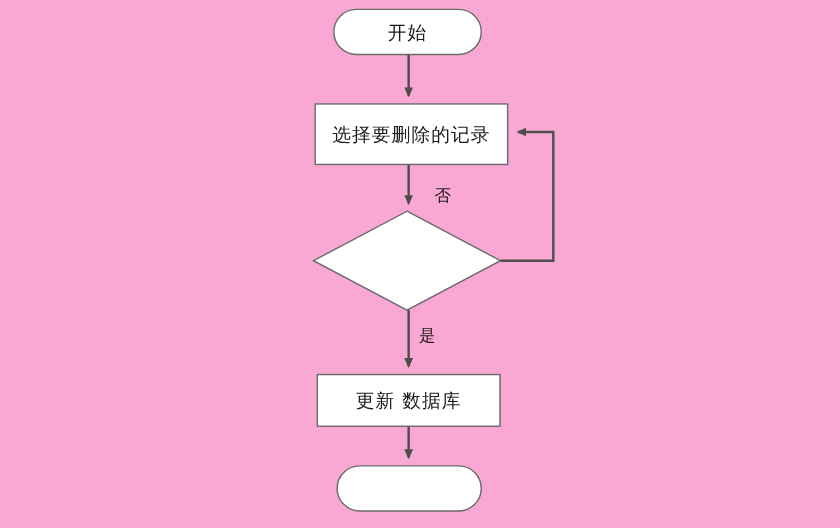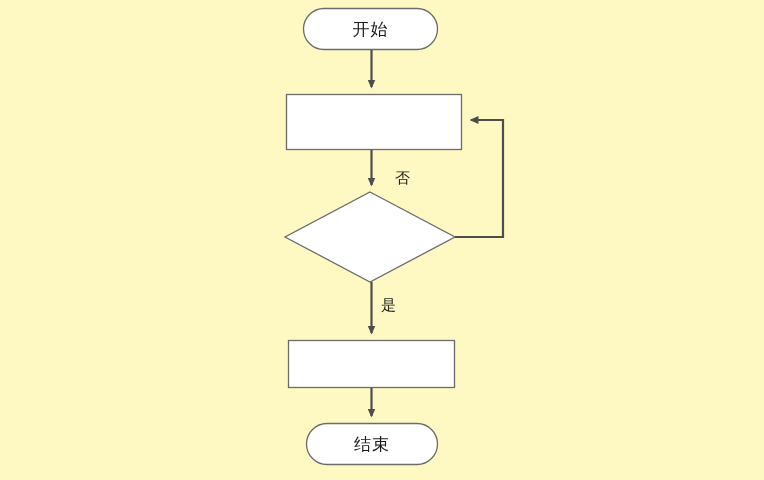--- a/index.html
+++ b/index.html
@@ -11,21 +11,21 @@
   body {
     width: 764px;
     height: 480px;
     overflow: hidden;
     font-family: "DejaVu Sans", "Liberation Sans", sans-serif;
   }
   #flowchart-canvas {
     position: relative;
     width: 764px;
     height: 480px;
-    background: #fef9c3;
+    background: #f9a8d4;
   }
   #flow-svg {
     position: absolute;
     left: 0;
     top: 0;
     width: 764px;
     height: 480px;
   }
   .node-label {
     position: absolute;
@@ -82,22 +82,23 @@
 
     <path d="M 455 237 L 503 237 L 503 120 L 471 120" fill="none" stroke="#4d4d4d" stroke-width="2.2" marker-end="url(#arrowhead)"></path>
 
     <line x1="371.5" y1="282" x2="371.5" y2="333" stroke="#4d4d4d" stroke-width="2.2" marker-end="url(#arrowhead)"></line>
 
     <line x1="371.5" y1="388" x2="371.5" y2="416" stroke="#4d4d4d" stroke-width="2.2" marker-end="url(#arrowhead)"></line>
   </svg>
 
   <div class="node-label" id="label-start">开始</div>
 
+  <div class="node-label" id="label-select">选择要删除的记录</div>
 
 
+  <div class="node-label" id="label-update">更新 数据库</div>
 
-  <div class="node-label" id="label-end">结束</div>
 
   <div class="edge-label" id="label-no">否</div>
 
   <div class="edge-label" id="label-yes">是</div>
 
 </div>
 
 </body></html>

